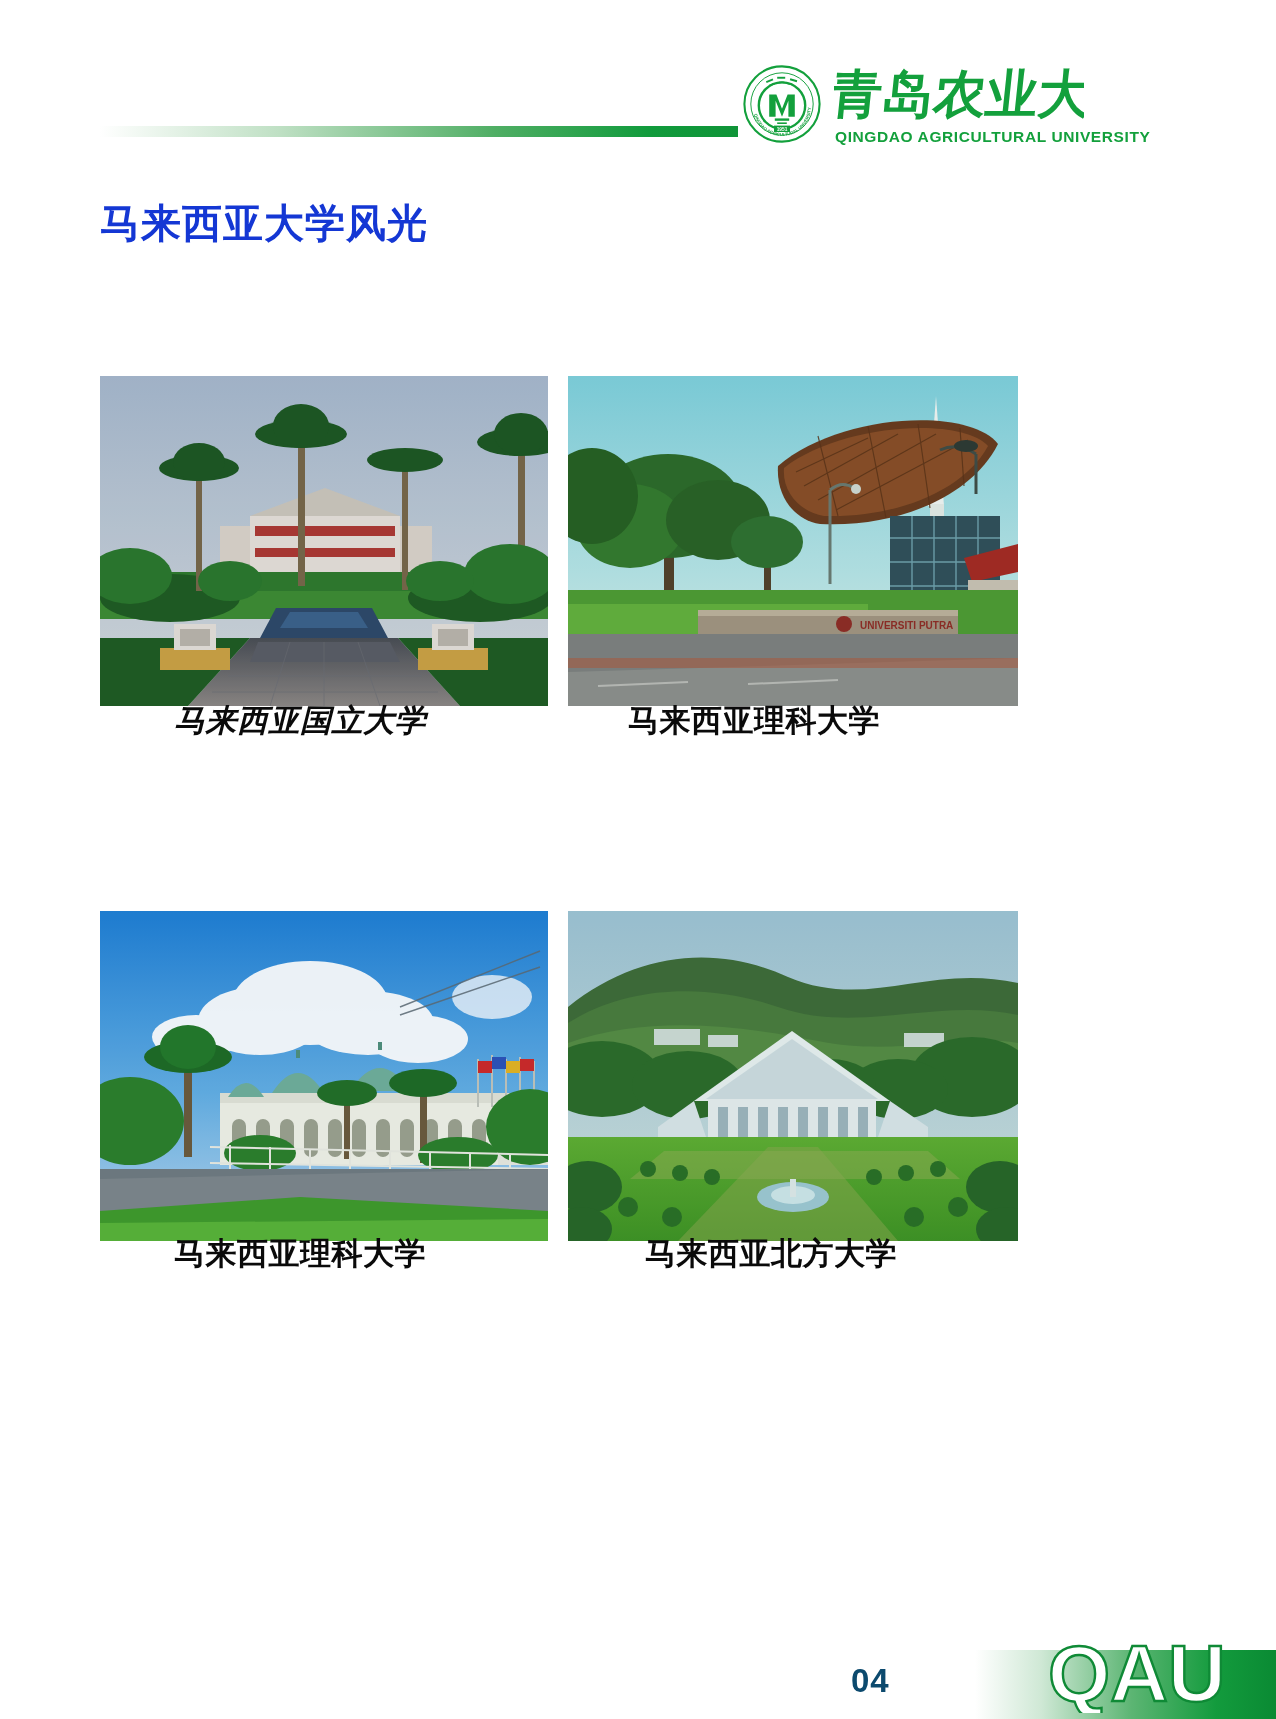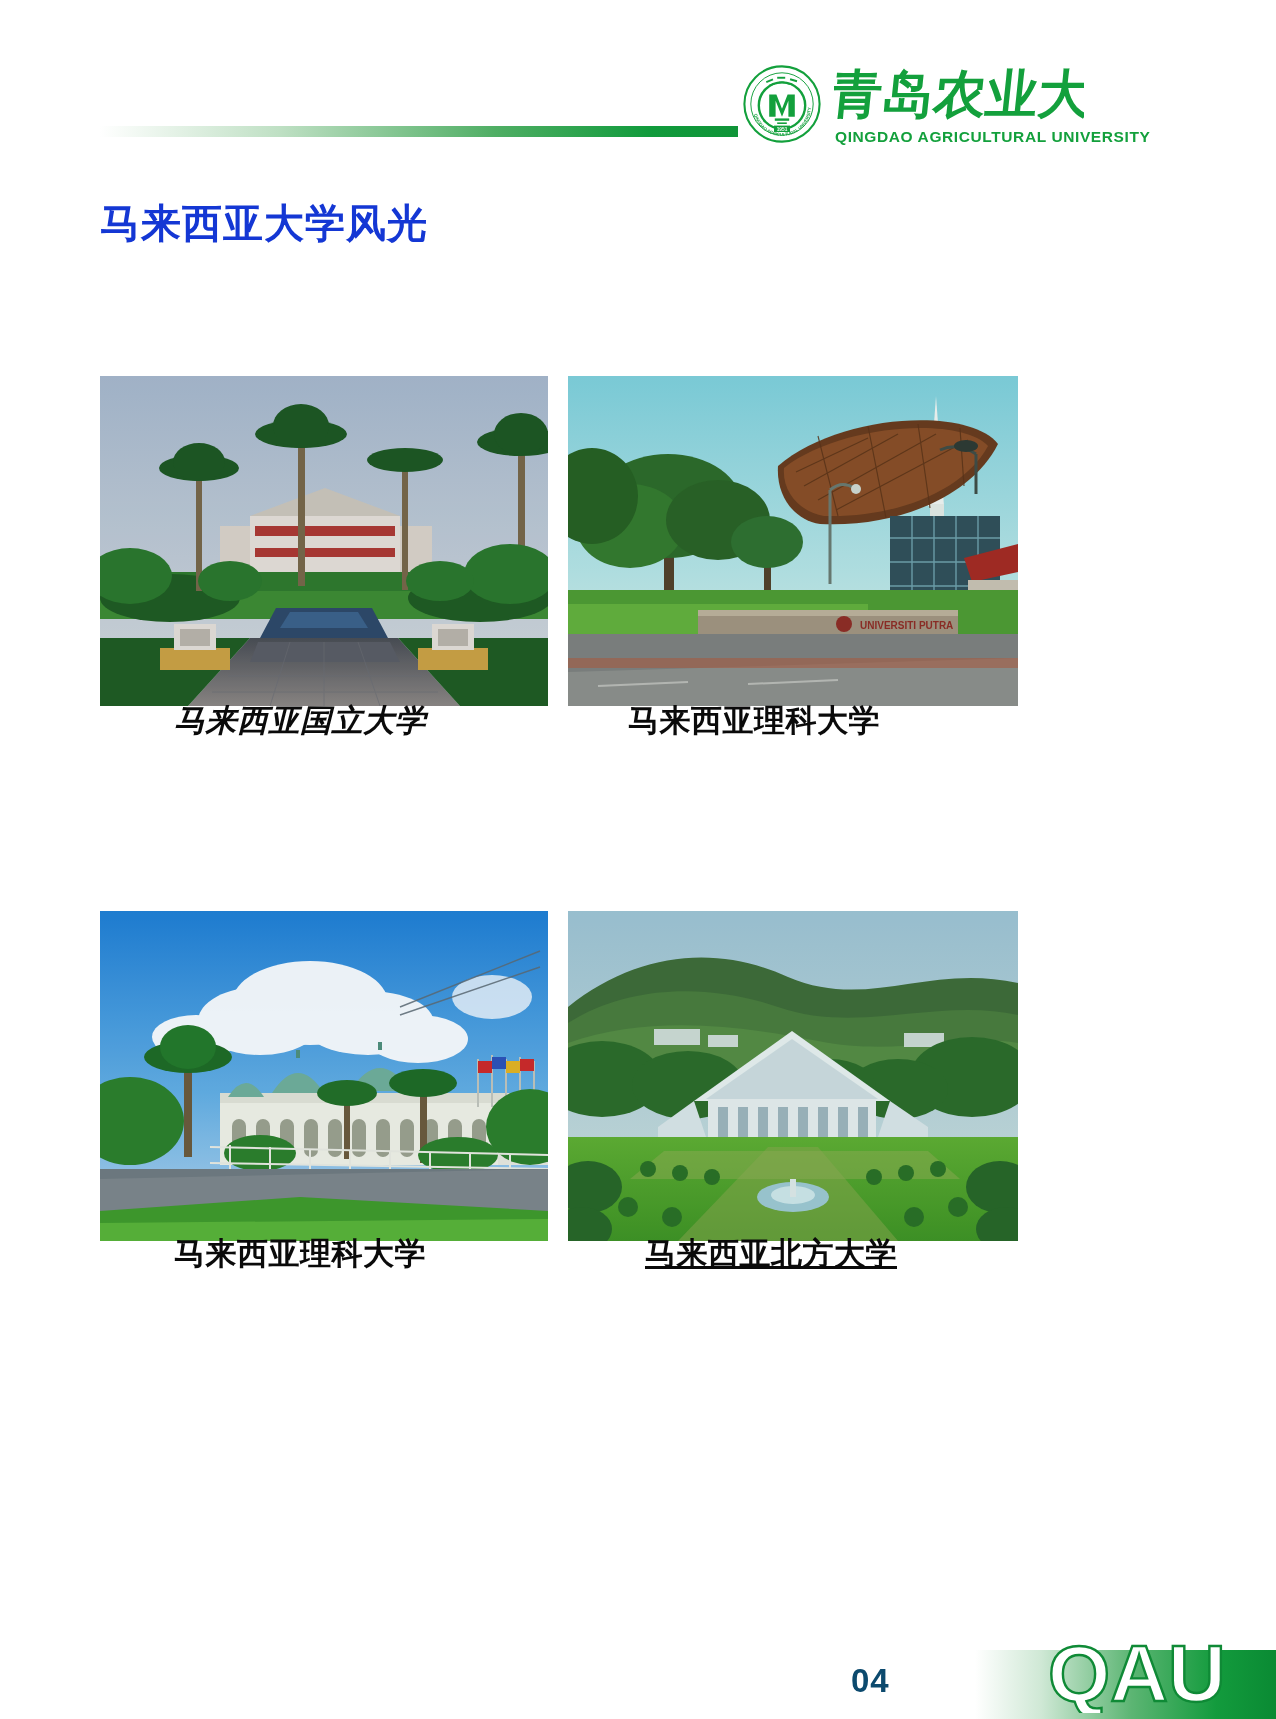--- a/index.html
+++ b/index.html
@@ -112,21 +112,21 @@
   .p1 { left: 100px; top: 340px; width: 448px; height: 330px; }
   .c1 { left: 174px; top: 700px; font-style: italic; }
   
   .p2 { left: 568px; top: 340px; width: 450px; height: 330px; }
   .c2 { left: 628px; top: 700px; }
   
   .p3 { left: 100px; top: 875px; width: 448px; height: 330px; }
   .c3 { left: 174px; top: 1233px; }
   
   .p4 { left: 568px; top: 875px; width: 450px; height: 330px; }
-  .c4 { left: 645px; top: 1233px; text-decoration: underline; }
+  .c4 { left: 645px; top: 1233px; }
 
   
   .footer-bar {
     position: absolute;
     left: 975px;
     top: 1650px;
     width: 301px;
     height: 69px;
     background: linear-gradient(to right, #ffffff 0%, #cfe8d5 22%, #5cb573 52%, #139b3d 80%, #0a8a33 100%);
   }

